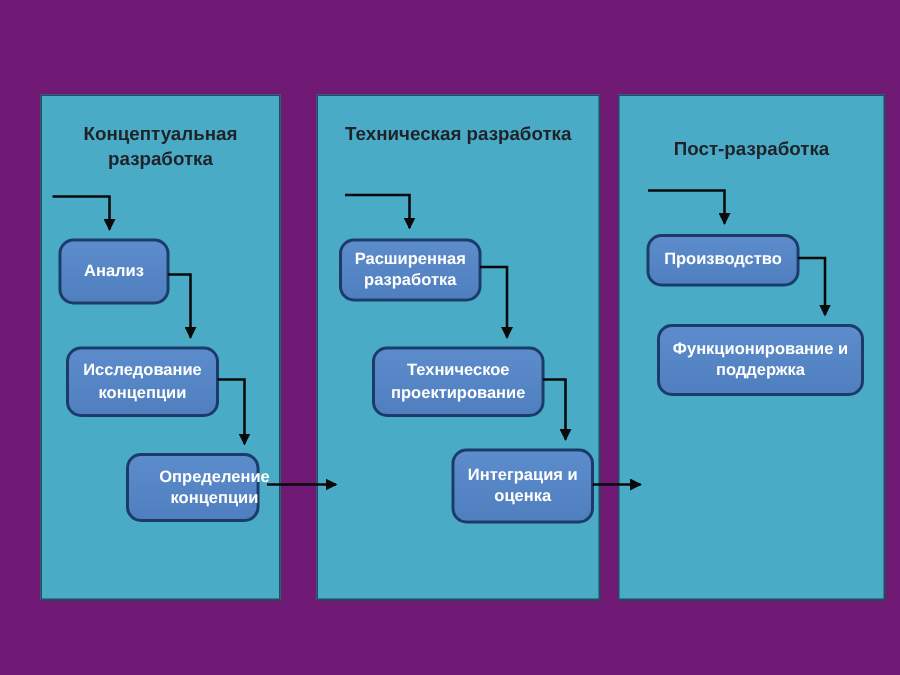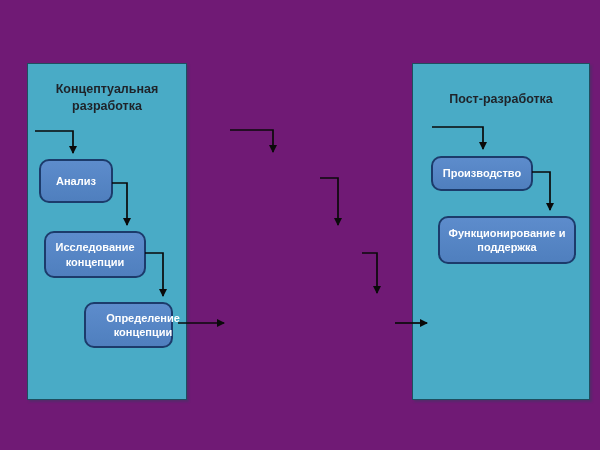--- a/index.html
+++ b/index.html
@@ -49,20 +49,26 @@
 
 <div class="stage">
 
   <div class="panel panel--concept">
     <div class="panel-title">Концептуальная разработка</div>
     <div class="flow-box box-research">Исследование концепции</div>
     <div class="flow-box box-analysis">Анализ</div>
     <div class="flow-box box-definition">Определение концепции</div>
   </div>
 
+  <div class="panel panel--tech">
+    <div class="panel-title">Техническая разработка</div>
+    <div class="flow-box box-extended">Расширенная разработка</div>
+    <div class="flow-box box-techdesign">Техническое проектирование</div>
+    <div class="flow-box box-integration">Интеграция и оценка</div>
+  </div>
 
   <div class="panel panel--post">
     <div class="panel-title">Пост-разработка</div>
     <div class="flow-box box-production">Производство</div>
     <div class="flow-box box-operation">Функционирование и поддержка</div>
   </div>
 
   <svg class="arrows" width="600" height="450" viewBox="0 0 600 450">
     <defs>
       <marker id="ah" viewBox="0 0 8 8" refX="7" refY="4" markerWidth="8" markerHeight="8" orient="auto" markerUnits="userSpaceOnUse">

